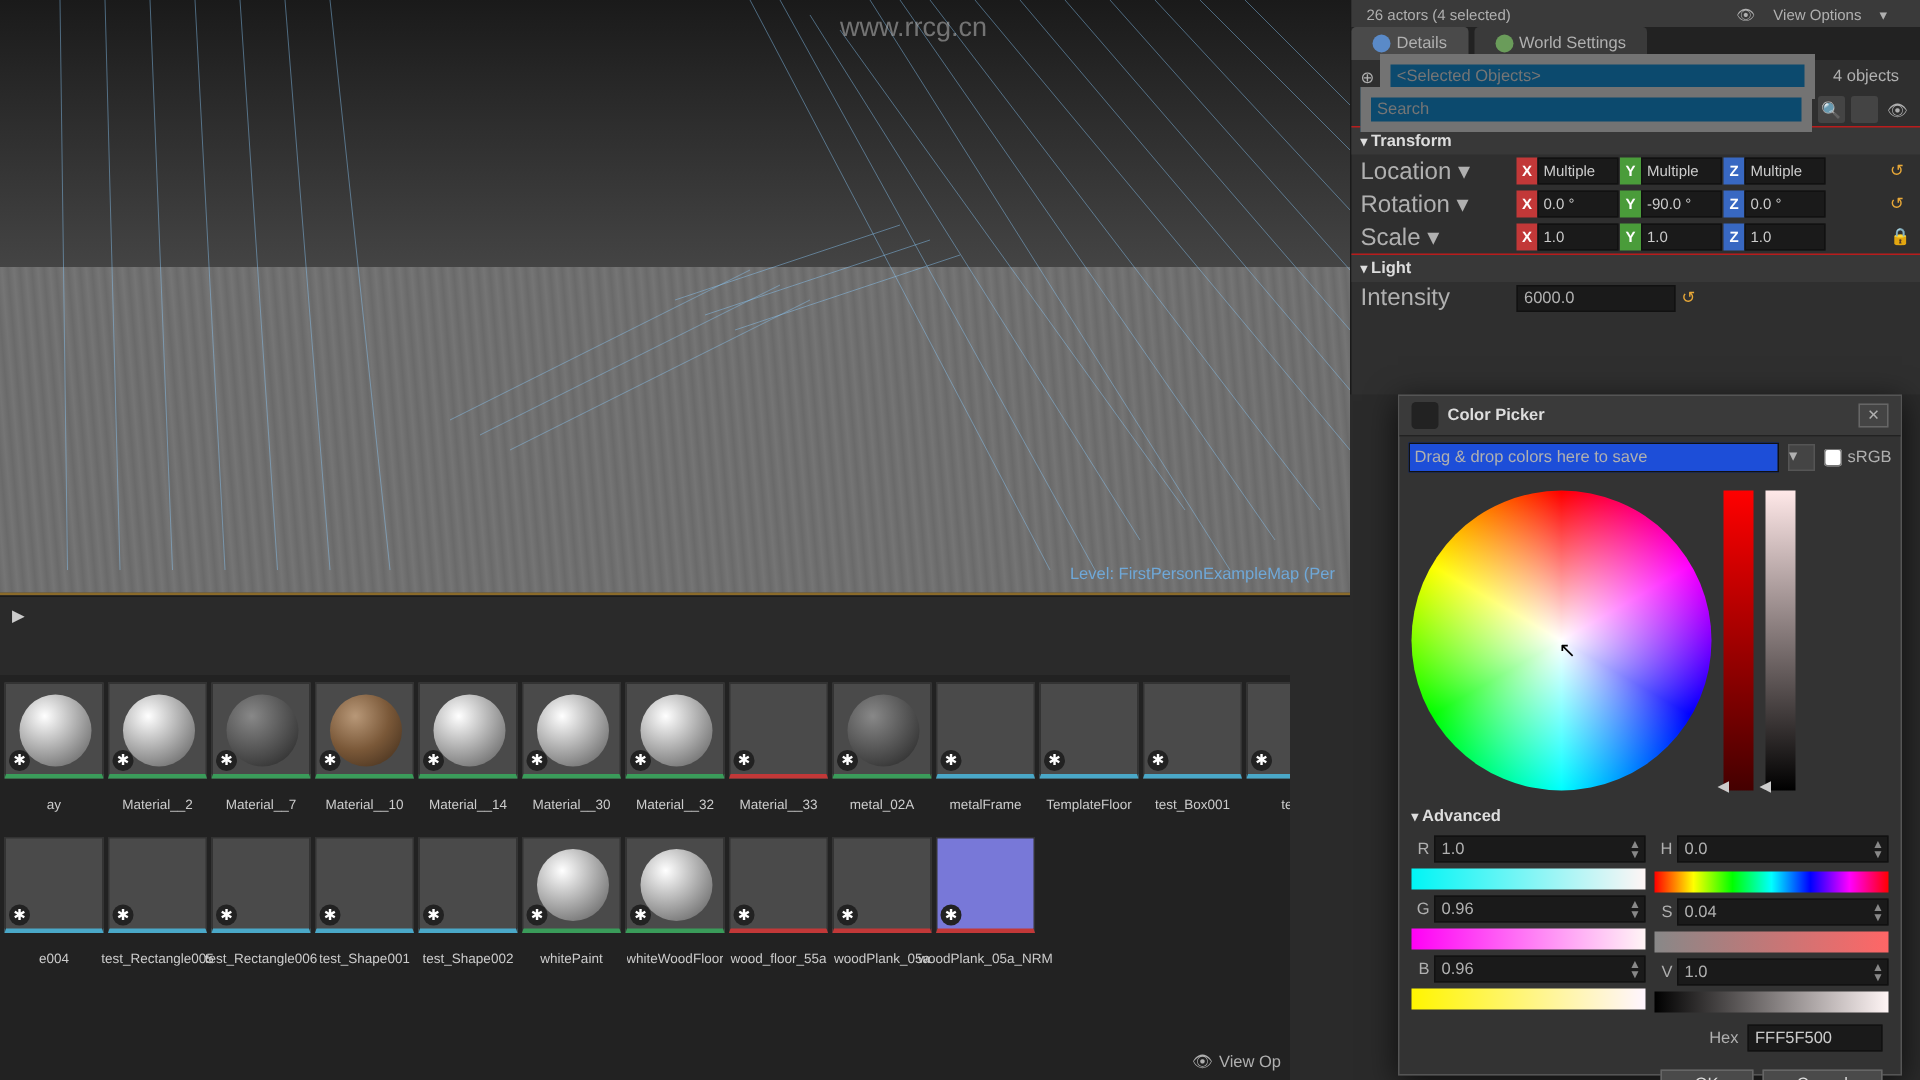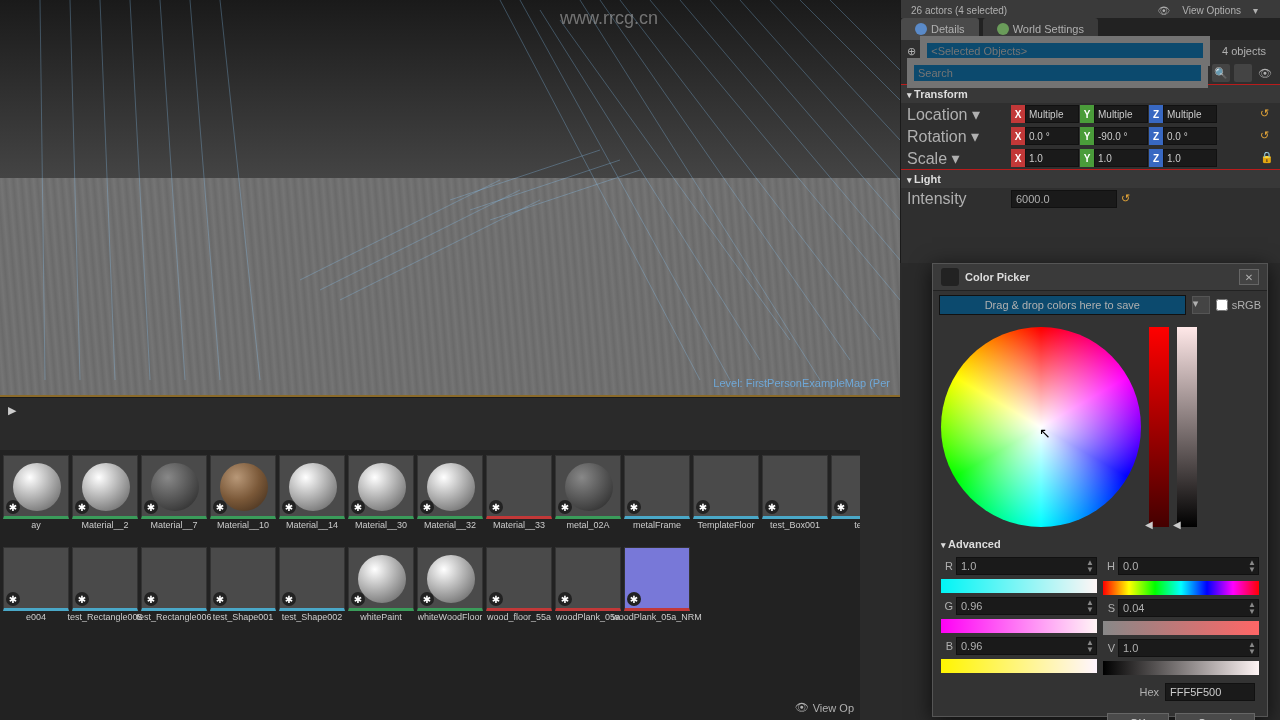--- a/index.html
+++ b/index.html
@@ -51,31 +51,31 @@
 .asset-row { display: flex; gap: 3px; margin-bottom: 4px; }
 .asset { width: 66px; display: flex; flex-direction: column; align-items: center; }
 .asset-thumb { width: 66px; height: 64px; background: #4a4a4a; border: 1px solid #333; position: relative; border-bottom: 3px solid #3a9c5a; }
 .asset-thumb.tex { border-bottom-color: #c23838; }
 .asset-thumb.norm { background: #7878d8; border-bottom-color: #c23838; }
 .asset-thumb.mesh { border-bottom-color: #4aa8c8; }
 .thumb-sphere { width: 48px; height: 48px; border-radius: 50%; background: radial-gradient(circle at 35% 30%, #fff, #aaa 50%, #555); position: absolute; left: 9px; top: 7px; }
 .thumb-sphere.dark { background: radial-gradient(circle at 35% 30%, #888, #555 50%, #222); }
 .thumb-sphere.brown { background: radial-gradient(circle at 35% 30%, #b89878, #7a5838 50%, #3a2818); }
 .thumb-star { position: absolute; bottom: 2px; left: 2px; width: 14px; height: 14px; background: #222; border-radius: 50%; color: #fff; display: flex; align-items: center; justify-content: center; font-size: 10px; }
-.asset-name { font-size: 9px; color: #ccc; text-align: center; margin-top: 2px; line-height: 1.1; height: 22px; overflow: hidden; }
+.asset-name { font-size: 9px; color: #ccc; text-align: center; margin-top: 13px; line-height: 1.1; height: 22px; overflow: hidden; }
 .view-options-bottom { position: absolute; bottom: 6px; right: 6px; display: flex; align-items: center; gap: 4px; font-size: 11px; }
 
 .color-picker { position: absolute; right: 12px; top: 263px; width: 336px; height: 454px; background: #333; border: 1px solid #555; box-shadow: 0 4px 20px rgba(0,0,0,0.7); z-index: 50; }
 .cp-title { display: flex; align-items: center; padding: 4px 8px; background: #3a3a3a; border-bottom: 1px solid #222; }
 .cp-title-text { flex: 1; font-weight: bold; color: #ddd; }
 .cp-close { width: 20px; height: 16px; background: #444; border: 1px solid #666; display: flex; align-items: center; justify-content: center; font-size: 10px; cursor: pointer; }
 .cp-ue-logo { width: 18px; height: 18px; margin-right: 6px; background: #222; border-radius: 3px; }
 
 .cp-drag { display: flex; align-items: center; padding: 4px 6px; gap: 6px; }
-.cp-drag-area { flex: 1; background: #0c4a6e; border: 1px solid #111; padding: 3px; text-align: center; }
+.cp-drag-area { flex: 1; background: #1d4ed8; border: 1px solid #111; padding: 3px; text-align: left; }
 .cp-drag-btn { width: 18px; height: 18px; background: #444; border: 1px solid #555; }
 .cp-srgb { display: flex; align-items: center; gap: 4px; }
 .cp-srgb input { width: 12px; height: 12px; }
 
 .cp-main { display: flex; padding: 8px; gap: 8px; }
 .cp-wheel-area { position: relative; width: 200px; height: 200px; }
 .cp-wheel { width: 200px; height: 200px; border-radius: 50%; background: conic-gradient(red, magenta, blue, cyan, lime, yellow, red); position: relative; }
 .cp-wheel::after { content: ""; position: absolute; inset: 0; border-radius: 50%; background: radial-gradient(circle, white 0%, transparent 70%); }
 .cp-cursor { position: absolute; left: 98px; top: 98px; font-size: 14px; color: #000; }
 .cp-hue-bar { width: 20px; height: 200px; background: linear-gradient(180deg, red, #400); position: relative; }

